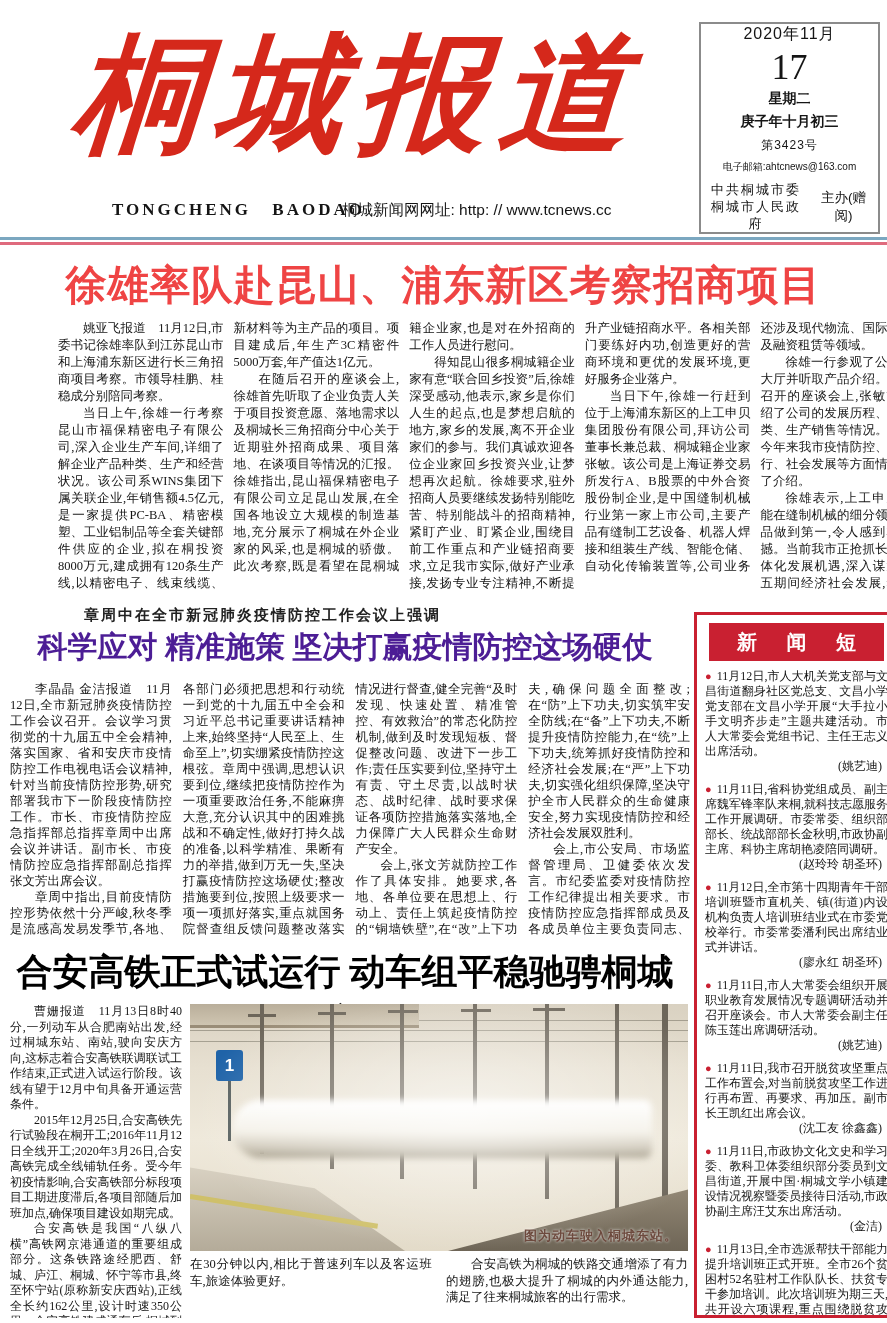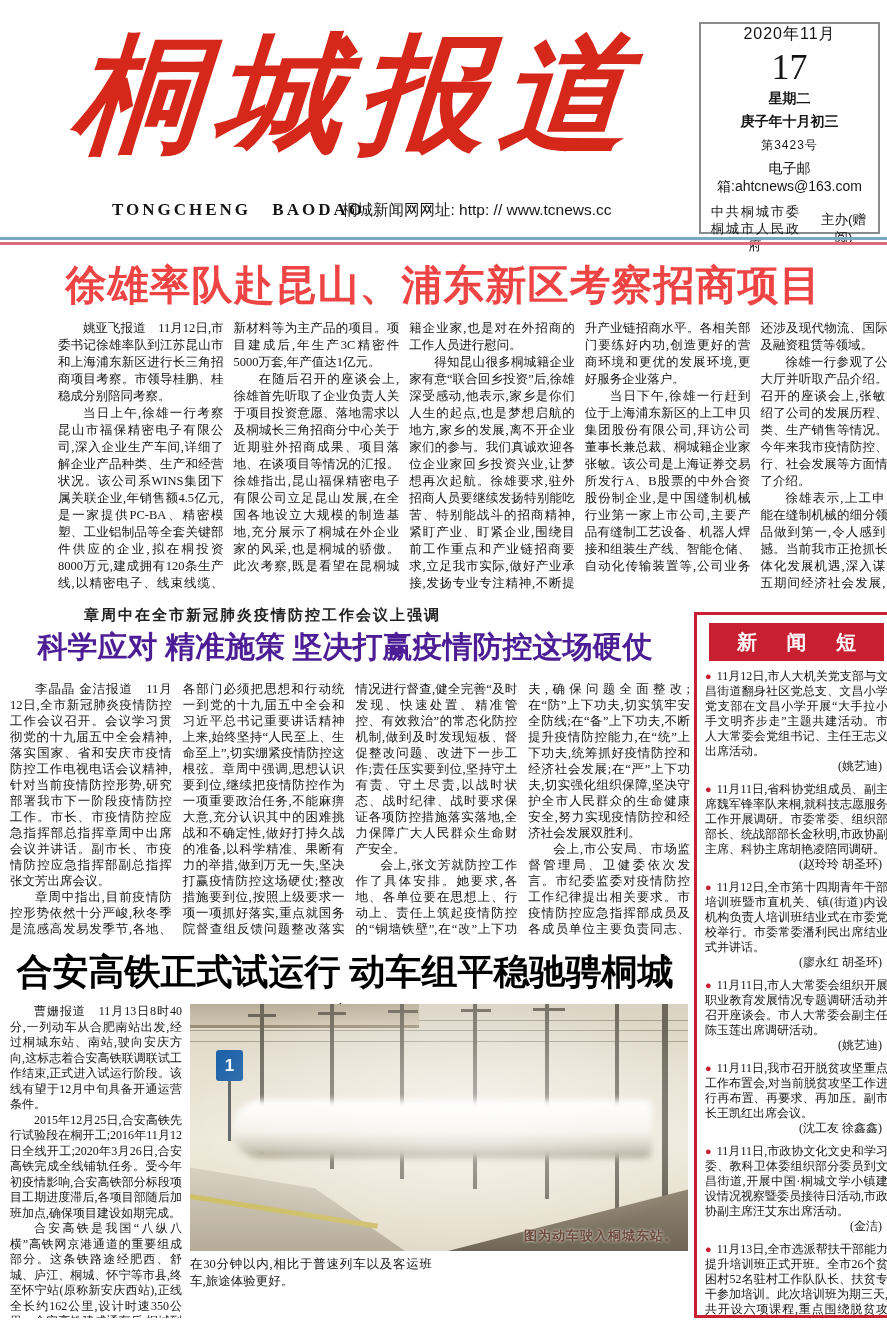--- a/index.html
+++ b/index.html
@@ -20,21 +20,21 @@
   .date-box {
     position:absolute; left:699px; top:22px; width:181px; height:212px;
     border:2px solid #8b8b8b; background:#fff; text-align:center;
     font-family:"Liberation Sans","DejaVu Sans",sans-serif;
   }
   .db-ym { font-size:16px; letter-spacing:1px; }
   .db-day { font-size:36px; font-weight:normal; font-family:"Liberation Serif",serif; line-height:40px; margin-top:2px;}
   .db-week { font-size:14px; font-weight:bold; margin-top:3px;}
   .db-lunar { font-size:14px; font-weight:bold; margin-top:5px;}
   .db-issue { font-size:12px; margin-top:6px; letter-spacing:1px;}
-  .db-email { font-size:14px; margin-top:6px; }
+  .db-email { font-size:10px; margin-top:6px; }
   .db-pub { display:flex; align-items:center; justify-content:center; margin-top:7px; gap:6px; padding:0 4px;}
   .db-pub-left { font-size:13px; line-height:17px; letter-spacing:2px; text-align:center; white-space:pre-line;}
   .db-pub-right { font-size:13.5px; }
   .mast-sub { position:absolute; left:0; top:200px; width:690px; height:26px; }
   .mast-en {
     position:absolute; left:112px; top:0;
     font-family:"Liberation Serif",serif; font-weight:bold; font-size:17px;
     letter-spacing:3px; word-spacing:14px;
   }
   .mast-url { position:absolute; left:342px; top:0; font-family:"Liberation Sans",sans-serif; font-size:15.5px; }
@@ -221,20 +221,21 @@
   <div class="ph-tactile"></div>
   <div class="ph-signpole"></div>
   <div class="ph-sign">1</div>
   <div class="ph-tracks"></div>
   <div class="ph-haze"></div>
   <div class="ph-caption">图为动车驶入桐城东站。</div>
 </div>
 
 <div class="a3-bottom">
   <p>在30分钟以内,相比于普速列车以及客运班车,旅途体验更好。</p>
+  <p class="indent">合安高铁为桐城的铁路交通增添了有力的翅膀,也极大提升了桐城的内外通达能力,满足了往来桐城旅客的出行需求。</p>
 </div>
 
 <div class="sidebar">
   <div class="sb-header">新 闻 短 播</div>
 
   <div class="sb-item">
     <span class="sb-bullet">●</span><span>11月12日,市人大机关党支部与文昌街道翻身社区党总支、文昌小学党支部在文昌小学开展“大手拉小手文明齐步走”主题共建活动。市人大常委会党组书记、主任王志义出席活动。</span>
     <span class="sb-byline">(姚艺迪)</span>
   </div>
   <div class="sb-item">

